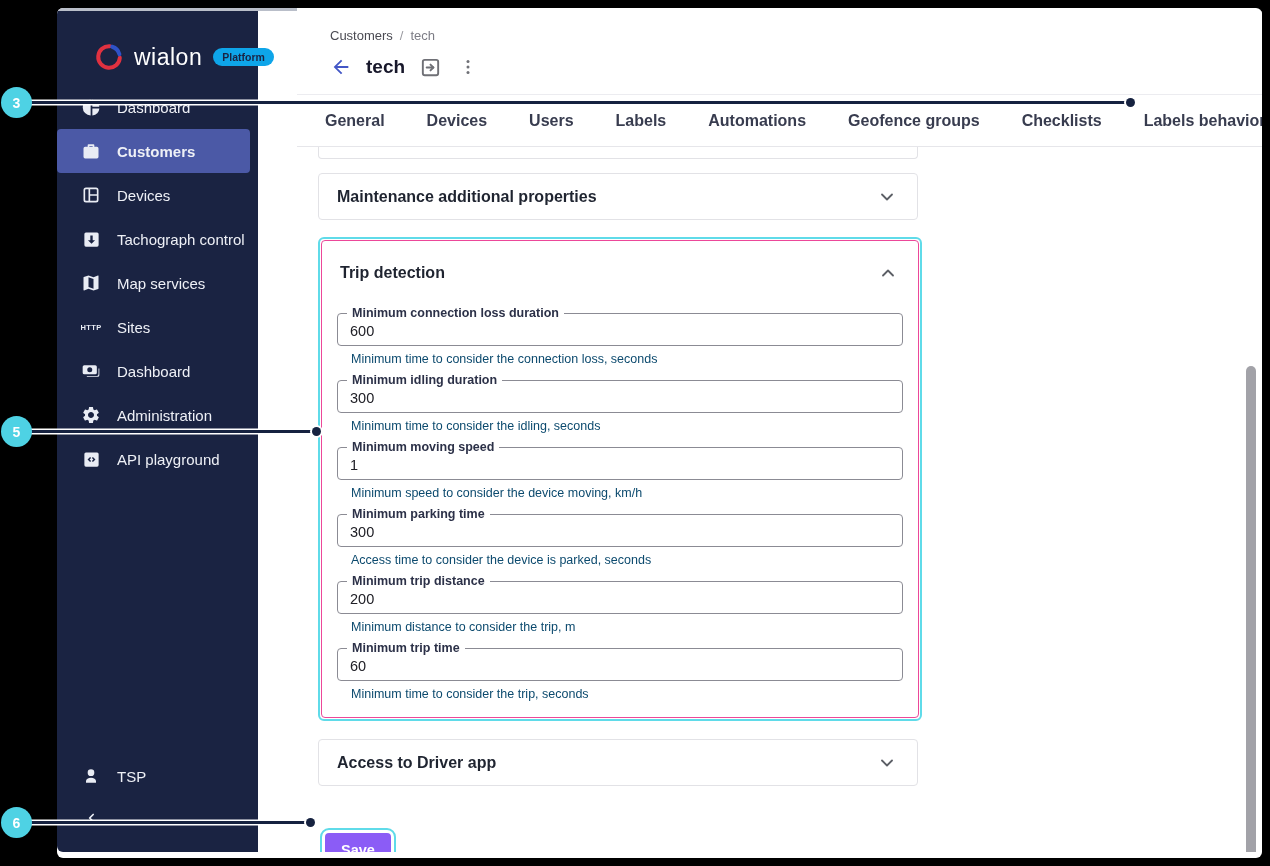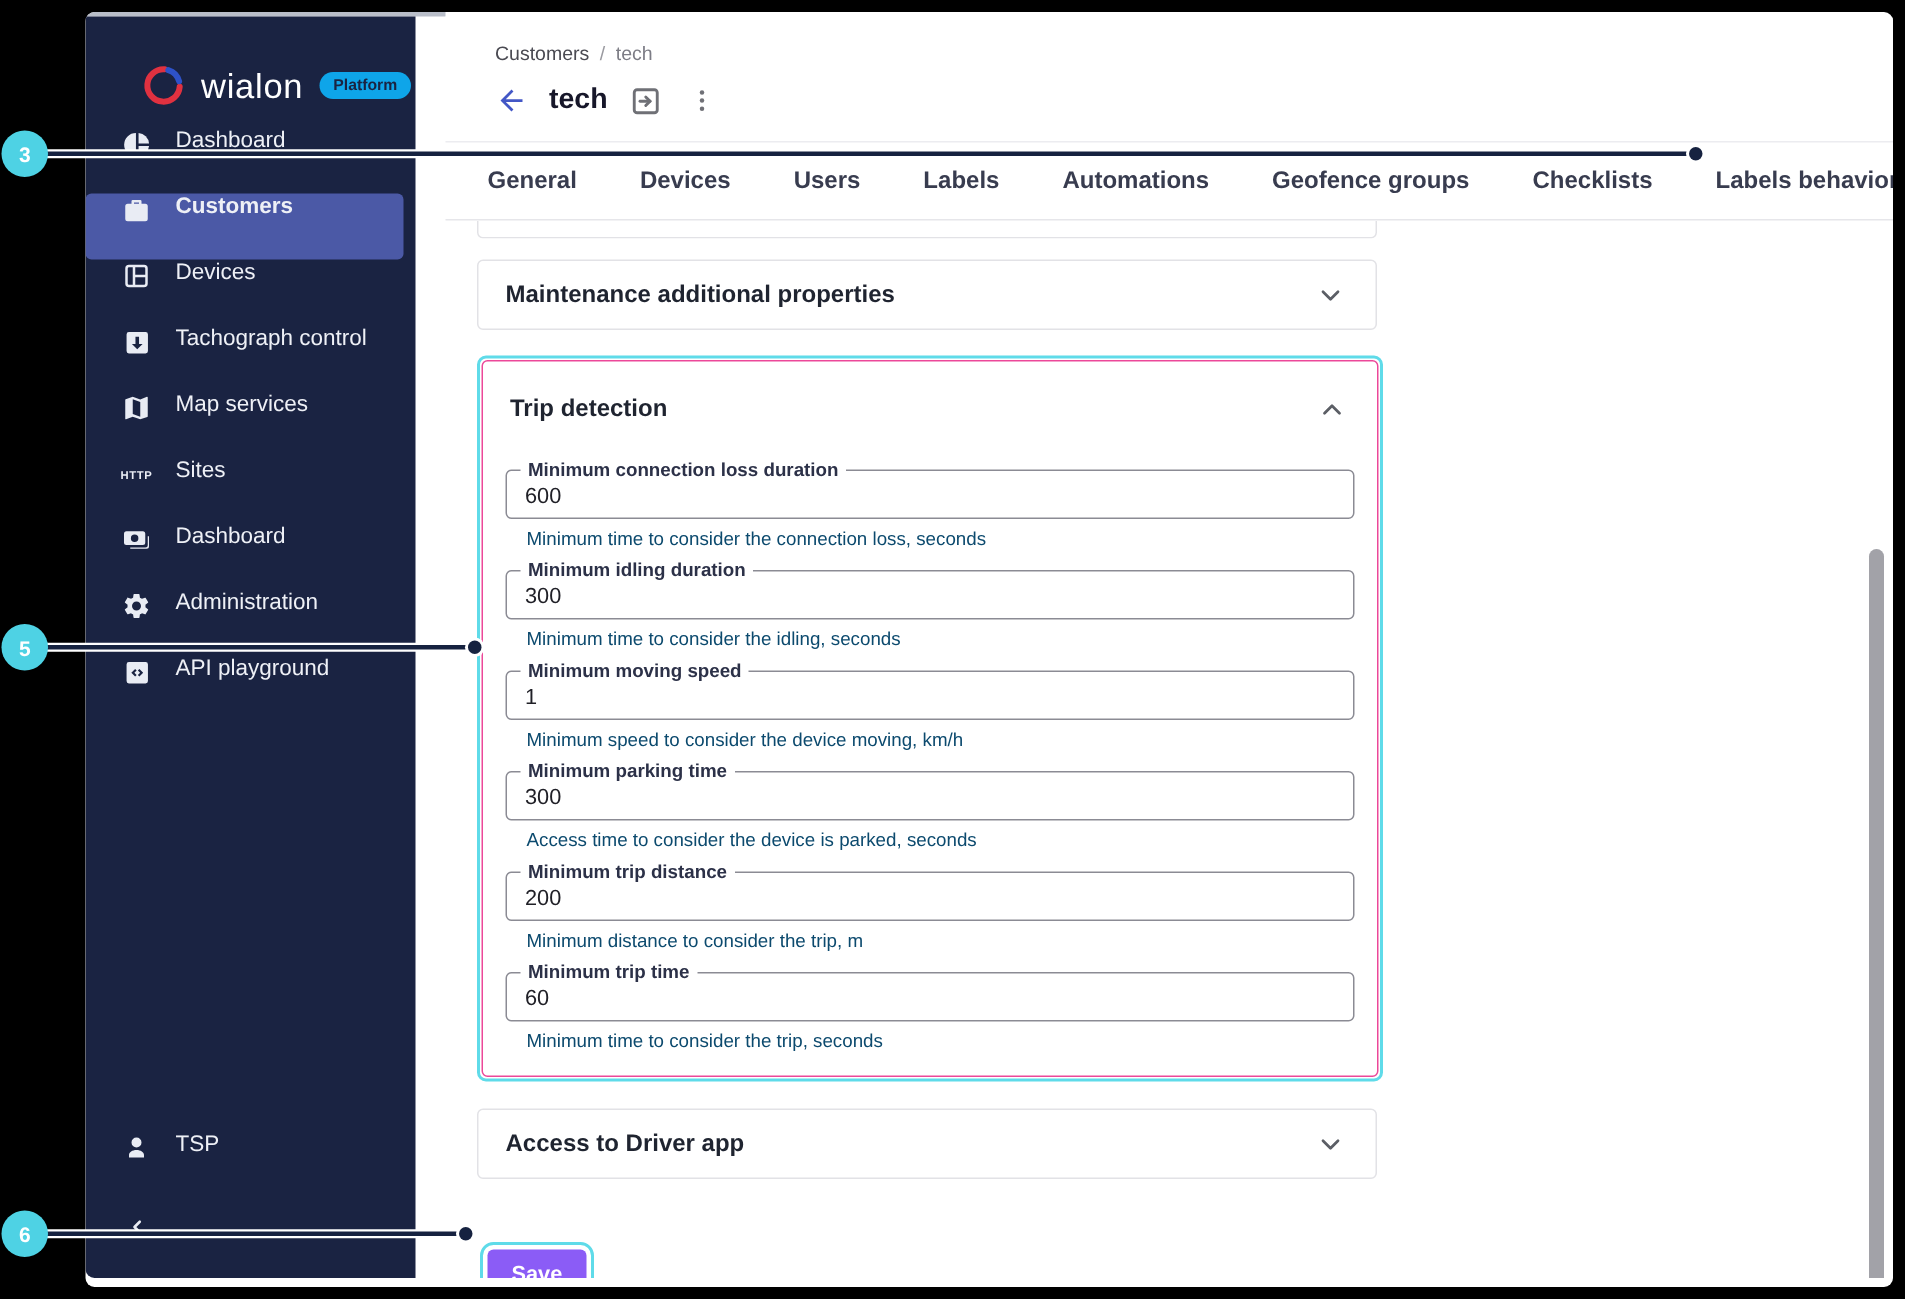--- a/index.html
+++ b/index.html
@@ -13,33 +13,33 @@
 
   
   .window {
     position:absolute; left:57px; top:8px; width:1205px; height:850px;
     background:#fff; border-radius:6px; overflow:hidden;
   }
   .sidebar-topedge { position:absolute; left:0; top:0; width:240px; height:3px; background:#b9bec9; }
 
   
   .sidebar {
-    position:absolute; left:0; top:3px; bottom:6px; width:220px;
+    position:absolute; left:0; top:3px; bottom:6px; width:201px;
     background:#1a2342; border-bottom-left-radius:6px;
     display:flex; flex-direction:column; color:#eef0f6;
   }
   .logo-row { display:flex; align-items:center; gap:9px; padding:22px 0 0 36px; height:70px; }
   .logo-text { color:#fff; font-size:23px; font-weight:500; letter-spacing:.5px; }
   .logo-pill {
     background:#0ea5e9; color:#1a2342; font-size:10.5px; font-weight:700;
     padding:3px 9px; border-radius:10px; margin-left:2px;
   }
   .nav { margin-top:4px; }
   .nav-item {
-    display:flex; gap:15px; height:44px;
+    display:flex; align-items:center; gap:15px; height:44px;
     padding-left:23px; margin-right:8px; cursor:pointer;
     font-size:15px; color:#eef0f6; border-radius:4px;
   }
   .nav-item .ico { width:22px; height:22px; display:flex; align-items:center; justify-content:center; color:#e9ecf4; flex:0 0 22px; }
   .nav-item.active { background:#4b59a6; }
   .sidebar-footer { margin-top:auto; padding-bottom:14px; }
   .collapse-row { display:flex; align-items:center; height:40px; padding-left:28px; color:#e9ecf4; cursor:pointer; }
   .http-ico { font-size:7.5px; font-weight:700; letter-spacing:.4px; color:#e9ecf4; }
 
   

